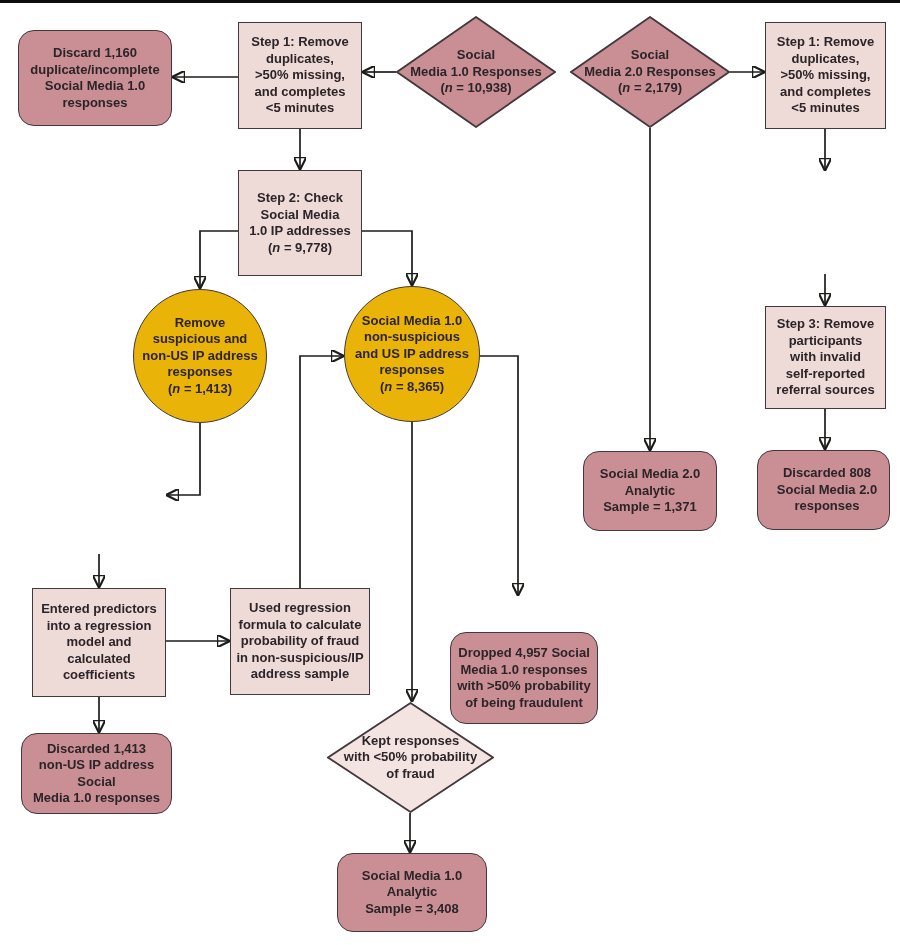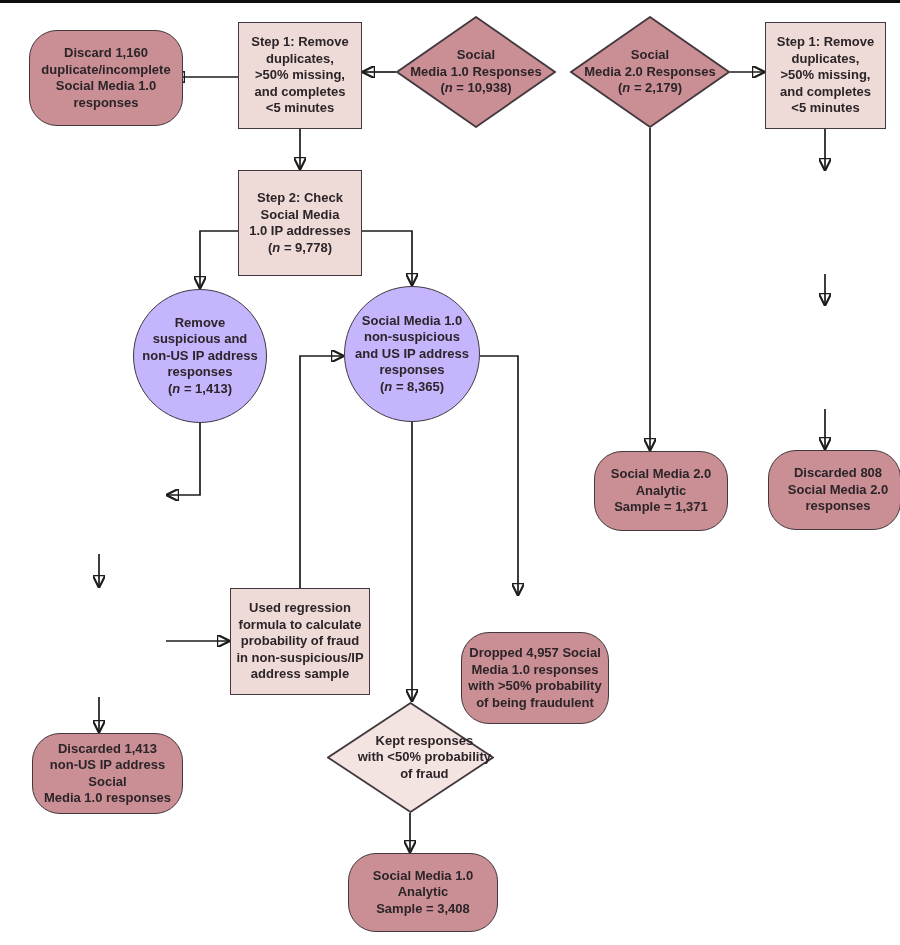--- a/index.html
+++ b/index.html
@@ -5,22 +5,22 @@
   html,body{margin:0;padding:0;background:#ffffff;}
   .canvas{position:relative;width:900px;height:945px;background:#ffffff;overflow:hidden;
           font-family:"Liberation Sans",sans-serif;}
   .top-rule{position:absolute;left:0;top:0;width:900px;height:3px;background:#0d0d0d;}
   .wires{position:absolute;left:0;top:0;width:900px;height:945px;}
   .wires path{stroke:#1c1c1a;stroke-width:1.7;fill:none;}
   .node{position:absolute;display:flex;align-items:center;justify-content:center;
         text-align:center;box-sizing:border-box;
         font-weight:700;font-size:13px;line-height:1.27;color:#2b2428;}
   .rect{background:#eedad6;border:1.8px solid #42383d;}
-  .round{background:#ca8f94;border:1.8px solid #42383d;border-radius:28px;margin-left:11px;}
-  .circle{background:#c4b5fd;border:1.8px solid #42383d;border-radius:50%;}
+  .round{background:#ca8f94;border:1.8px solid #42383d;border-radius:16px;}
+  .circle{background:#eab308;border:1.8px solid #42383d;border-radius:50%;}
   .diamond{background:transparent;}
   .diamond svg{position:absolute;left:0;top:0;width:100%;height:100%;}
   .diamond polygon{stroke:#42383d;stroke-width:1.8;}
   .diamond.dark-d polygon{fill:#ca8f94;}
   .diamond.light-d polygon{fill:#f4e4e1;}
   .txt{position:relative;padding:2px 3px;white-space:pre-line;}
   .txt i{font-style:italic;}
 </style>
 </head>
 <body>
@@ -86,44 +86,50 @@
 
   <div class="node circle" style="left:133px;top:289px;width:134px;height:134px;">
     <div class="txt">Remove<br>suspicious and<br>non-US IP address<br>responses<br>(<i>n</i> = 1,413)</div>
   </div>
 
   <div class="node circle" style="left:344px;top:286px;width:136px;height:136px;">
     <div class="txt">Social Media 1.0<br>non-suspicious<br>and US IP address<br>responses<br>(<i>n</i> = 8,365)</div>
   </div>
 
 
+  <div class="node rect" style="left:765px;top:306px;width:121px;height:103px;">
+    <div class="txt">Step 3: Remove<br>participants<br>with invalid<br>self-reported<br>referral sources</div>
+  </div>
 
   <div class="node round" style="left:757px;top:450px;width:133px;height:80px;padding-left:7px;">
     <div class="txt">Discarded 808<br>Social Media 2.0<br>responses</div>
   </div>
 
   <div class="node round" style="left:583px;top:451px;width:134px;height:80px;">
     <div class="txt">Social Media 2.0<br>Analytic<br>Sample = 1,371</div>
   </div>
 
 
+  <div class="node rect" style="left:32px;top:588px;width:134px;height:109px;">
+    <div class="txt">Entered predictors<br>into a regression<br>model and<br>calculated<br>coefficients</div>
+  </div>
 
   <div class="node rect" style="left:230px;top:588px;width:140px;height:107px;align-items:center;">
     <div class="txt">Used regression<br>formula to calculate<br>probability of fraud<br>in non-suspicious/IP<br>address sample</div>
   </div>
 
   <div class="node round" style="left:450px;top:632px;width:148px;height:92px;">
     <div class="txt">Dropped 4,957 Social<br>Media 1.0 responses<br>with &gt;50% probability<br>of being fraudulent</div>
   </div>
 
   <div class="node round" style="left:21px;top:733px;width:151px;height:81px;">
     <div class="txt" style="padding:2px 8px;">Discarded 1,413<br>non-US IP address Social<br>Media 1.0 responses</div>
   </div>
 
-  <div class="node diamond light-d" style="left:327px;top:702px;width:167px;height:111px;justify-content:flex-end;">
+  <div class="node diamond light-d" style="left:327px;top:702px;width:167px;height:111px;">
     <svg viewBox="0 0 167 111" preserveAspectRatio="none">
         <polygon points="83.5,1 166,55.5 83.5,110 1,55.5"></polygon>
       </svg>
     <div class="txt">Kept responses<br>with &lt;50% probability<br>of fraud</div>
   </div>
 
   <div class="node round" style="left:337px;top:853px;width:150px;height:79px;">
     <div class="txt">Social Media 1.0<br>Analytic<br>Sample = 3,408</div>
   </div>
 </div>

